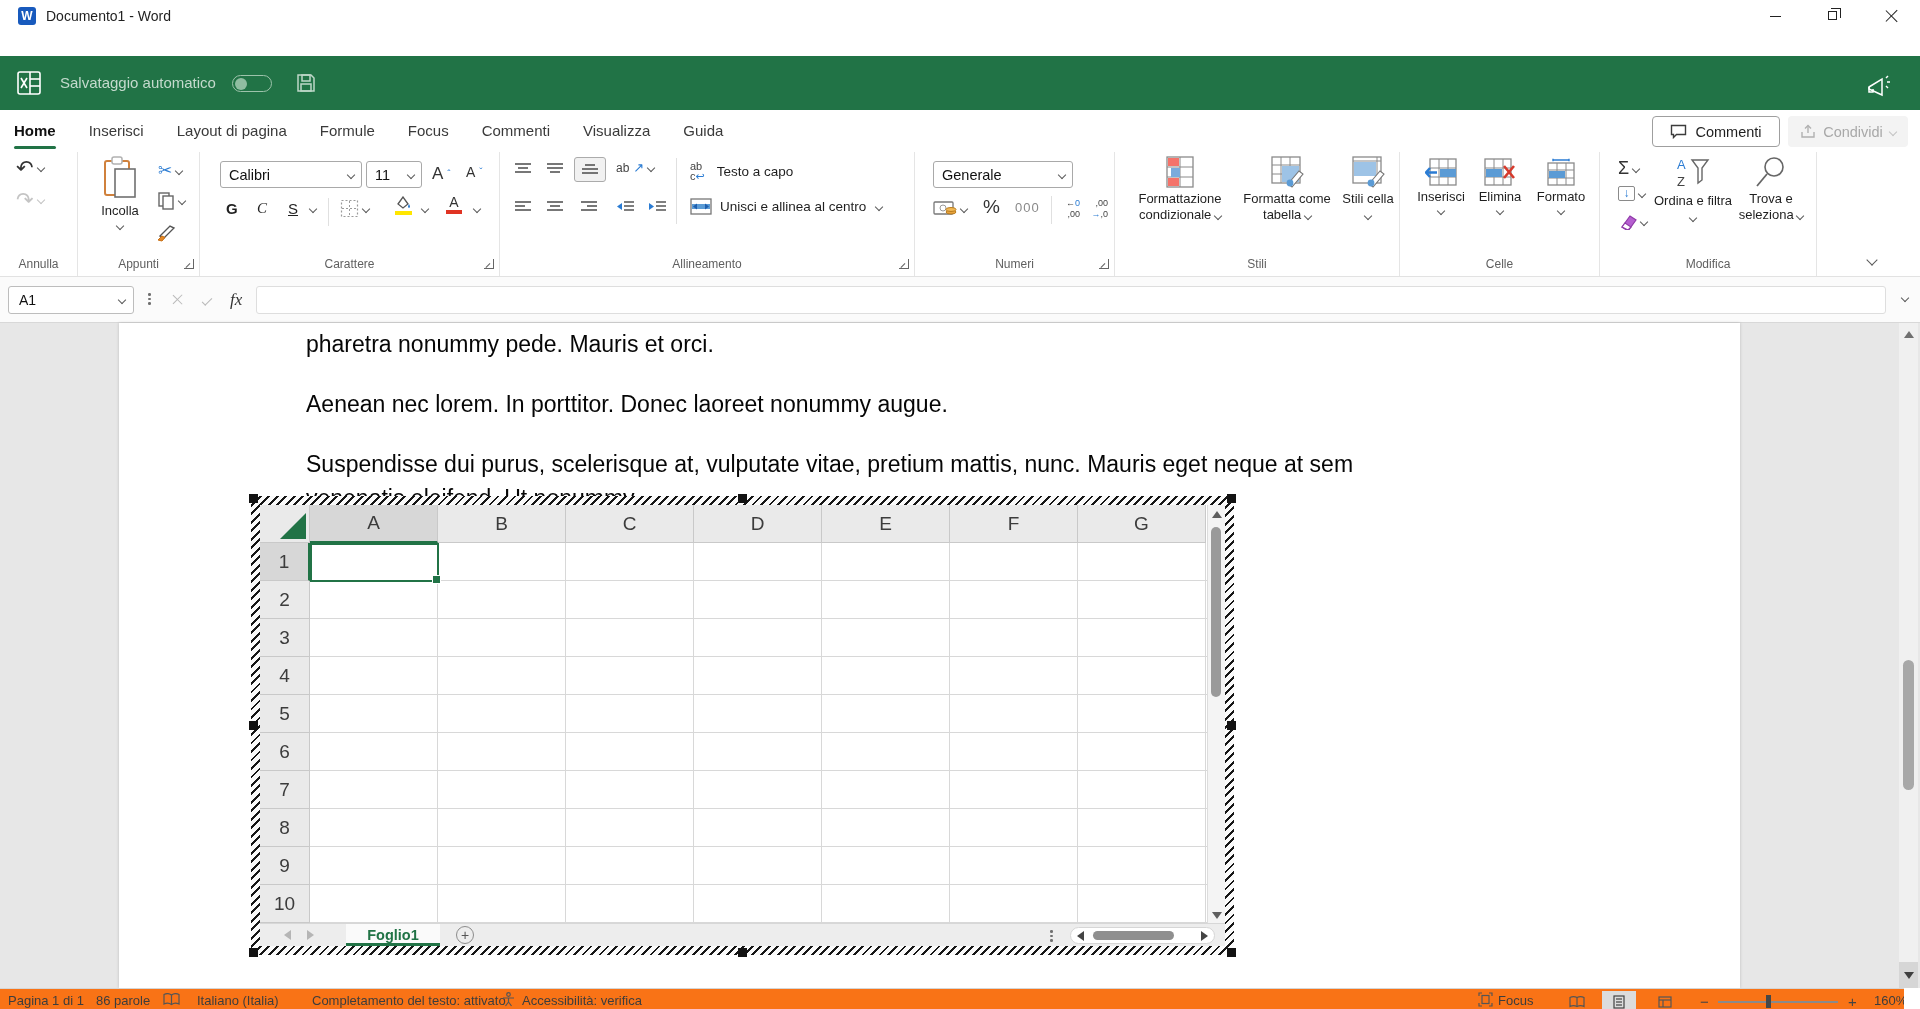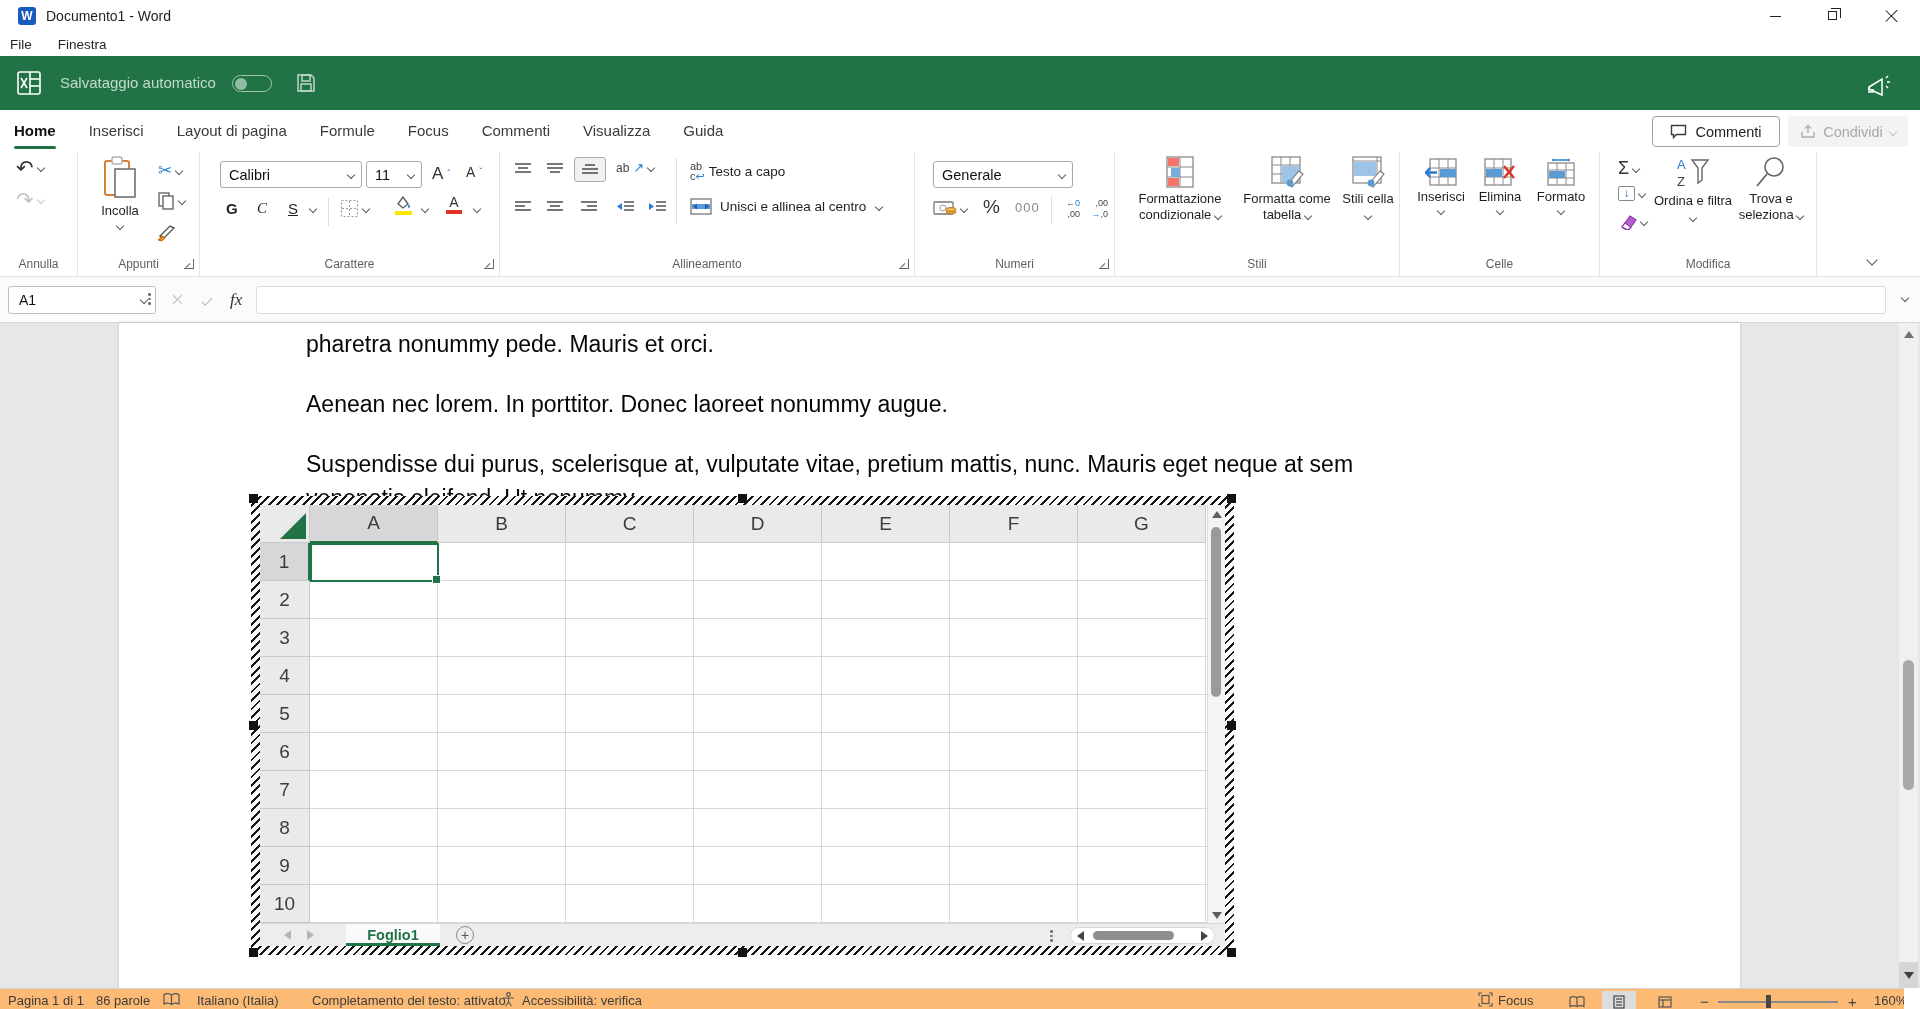--- a/index.html
+++ b/index.html
@@ -70,21 +70,21 @@
   .dots3 { display:inline-flex; flex-direction:column; gap:2px; }
   .dots3 i { width:2.5px; height:2.5px; background:#707070; border-radius:50%; }
   .fbx { font-family:"Liberation Serif",serif; font-style:italic; font-size:17px; color:#333; }
   .xmark { position:relative; width:12px; height:12px; display:inline-block; }
   .xmark::before,.xmark::after { content:""; position:absolute; left:5px; top:0; width:1.4px; height:13px; background:#b9b9b9; }
   .xmark::before{transform:rotate(45deg);} .xmark::after{transform:rotate(-45deg);}
   .ckmark { display:inline-block; width:10px; height:5px; border-left:1.5px solid #b9b9b9; border-bottom:1.5px solid #b9b9b9; transform:rotate(-45deg); margin-top:3px; }
 
   
   .fbar { position:absolute; left:0; top:277px; right:0; height:46px; background:#fbfbfb; border-bottom:1px solid #d8d8d8; }
-  .namebox { position:absolute; left:8px; top:9px; width:148px; height:28px; background:#fff; border:1px solid #bdbdbd; border-radius:3px; font-size:14px; color:#111; line-height:26px; padding-left:10px; }
+  .namebox { position:absolute; left:8px; top:9px; width:126px; height:28px; background:#fff; border:1px solid #bdbdbd; border-radius:3px; font-size:14px; color:#111; line-height:26px; padding-left:10px; }
   .namebox .chv { position:absolute; right:8px; top:10px; }
   .finput { position:absolute; left:256px; top:9px; right:34px; height:28px; background:#fff; border:1px solid #dedede; border-radius:3px; font-size:14px; line-height:26px; padding-left:8px; color:#111; }
   .fbar-chv { position:absolute; right:12px; top:18px; }
 
   
   .docarea { position:absolute; left:0; top:323px; right:0; height:665px; background:#e7e7e7; }
   .page { position:absolute; left:119px; top:0; width:1621px; height:665px; background:#fff; box-shadow:0 0 3px rgba(0,0,0,.18); }
   .docline { position:absolute; left:306px; font-size:23px; color:#060606; white-space:nowrap; }
 
   
@@ -114,21 +114,21 @@
   .addsheet { position:absolute; left:196px; top:2px; width:18px; height:18px; border:1px solid #8c8c8c; border-radius:50%; color:#555; font-size:14px; line-height:16px; text-align:center; }
   .hscrollpill { position:absolute; left:810px; right:10px; top:3px; height:17px; background:#fff; border:1px solid #d6d6d6; border-radius:9px; }
   .hthumb { position:absolute; left:22px; right:40px; top:3px; height:9px; background:#8f8f8f; border-radius:5px; }
 
   
   .docscroll { position:absolute; right:2px; top:0; width:19px; height:665px; background:#f0f0f0; }
   .docthumb { position:absolute; left:4px; top:337px; width:11px; height:130px; background:#a8a8a8; border-radius:6px; }
   .docscroll .dn { position:absolute; left:0; bottom:0; width:19px; height:26px; background:#d6d6d6; display:flex; align-items:center; justify-content:center; }
 
   
-  .statusbar { position:absolute; left:0; top:988px; right:16px; height:21px; background:#fdba74; border-top:1px solid #d5d5d5; font-size:13px; color:#3d3d3d; overflow:hidden; }
+  .statusbar { position:absolute; left:0; top:988px; right:16px; height:21px; background:#f97316; border-top:1px solid #d5d5d5; font-size:13px; color:#3d3d3d; overflow:hidden; }
   .sitem { position:absolute; top:4px; white-space:nowrap; }
   .viewbtn { position:absolute; top:2px; width:34px; height:22px; display:flex; align-items:center; justify-content:center; }
   .viewbtn.active { background:#dcdcdc; }
   .zoomline { position:absolute; top:12px; height:2px; background:#8a8a8a; }
   .zoomhandle { position:absolute; top:6px; width:5px; height:13px; background:#474747; }
   svg { display:block; }
 </style>
 </head>
 <body>
 
@@ -143,24 +143,20 @@
         </div>
       <div class="winbtn">
           <div class="ic-rest"></div>
         </div>
       <div class="winbtn">
           <div class="ic-x"></div>
         </div>
     </div>
   </div>
 
-  <div class="menubar">
-    <span>File</span>
-    <span>Finestra</span>
-  </div>
 
   <div class="greenbar">
     <div class="xl-logo">
       <svg width="26" height="26" viewBox="0 0 26 26" fill="none" stroke="#fff" stroke-width="1.6">
         <rect x="2" y="2" width="22" height="22" rx="2"></rect>
         <line x1="14" y1="2" x2="14" y2="24"></line>
           <line x1="14" y1="9" x2="24" y2="9"></line>
           <line x1="14" y1="16" x2="24" y2="16"></line>
         <line x1="5" y1="8" x2="11" y2="18"></line>
           <line x1="11" y1="8" x2="5" y2="18"></line>
@@ -347,21 +343,21 @@
           </svg>
       </div>
       <div class="minirow" style="left:116px;top:8px">
         <span style="font-size:12px;color:#444">ab</span>
         <span style="color:#2b7cd3;font-size:13px">↗</span>
         <span class="chv"></span>
       </div>
       <div class="vbar" style="left:176px;top:6px;height:66px"></div>
       <div class="minirow" style="left:190px;top:9px">
         <span style="font-size:11px;line-height:10px;color:#444;text-align:left">ab<br>c<span style="color:#2b7cd3">↩</span></span>
-        <span style="font-size:13.5px;margin-left:0">Testo a capo</span>
+        <span style="font-size:13.5px;margin-left:8px">Testo a capo</span>
       </div>
       <div class="minirow" style="left:14px;top:48px">
         <svg width="18" height="13" viewBox="0 0 18 13">
             <g stroke="#555" stroke-width="1.6">
               <line x1="1" y1="2" x2="17" y2="2"></line>
               <line x1="1" y1="6" x2="11" y2="6"></line>
               <line x1="1" y1="10" x2="17" y2="10"></line>
             </g>
           </svg>
       </div>

